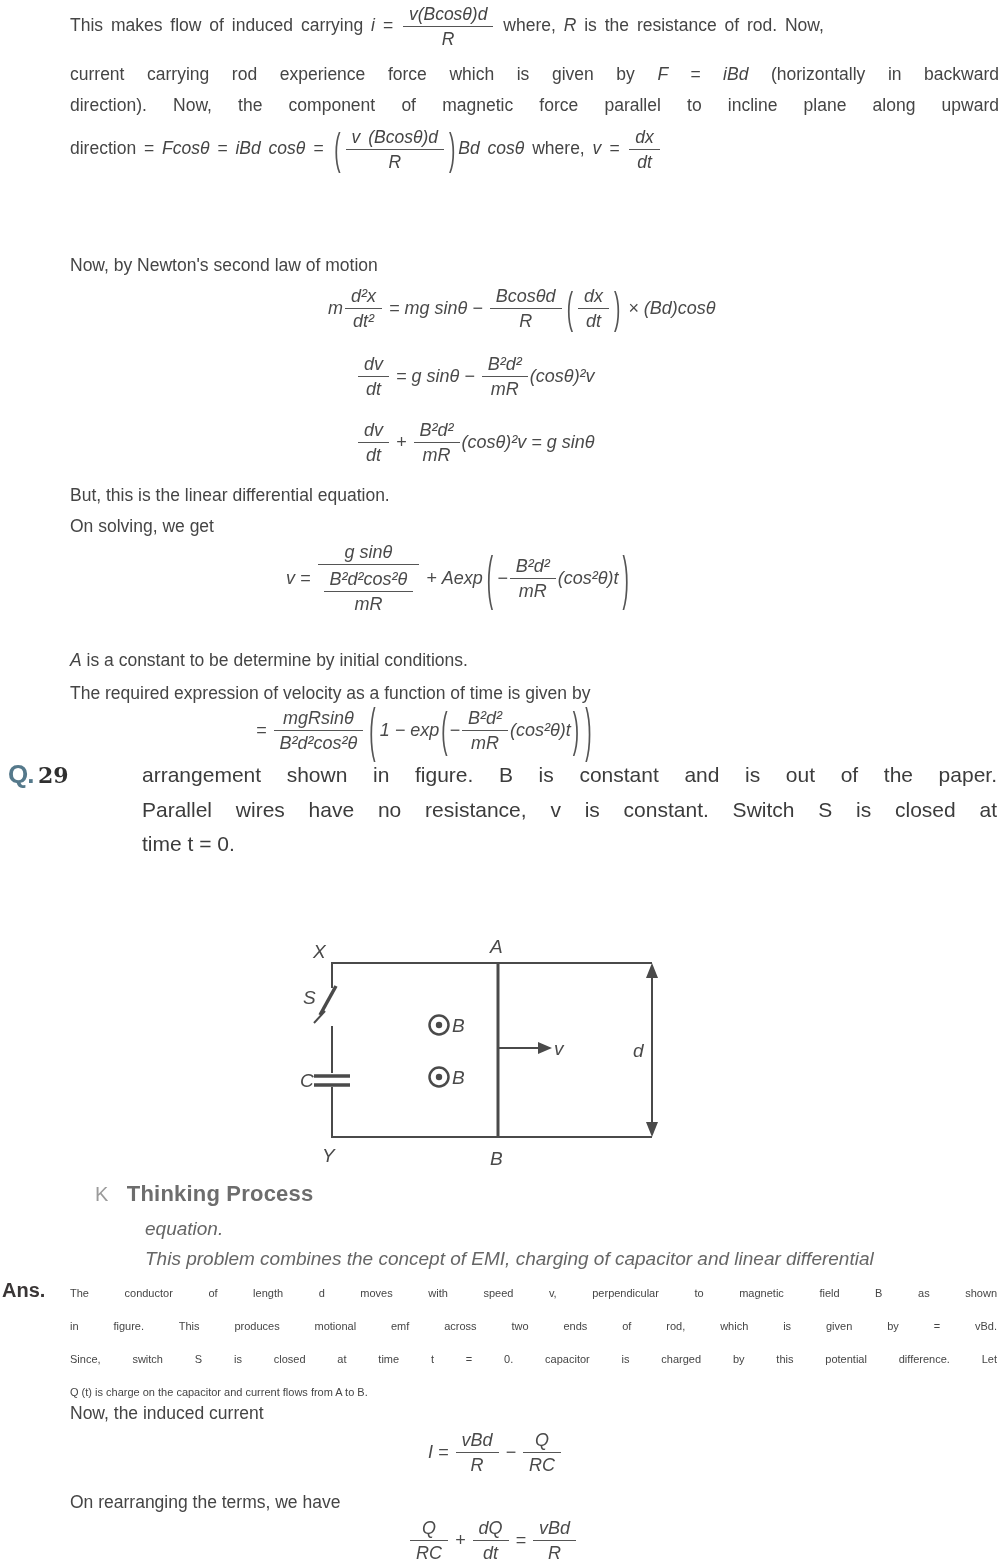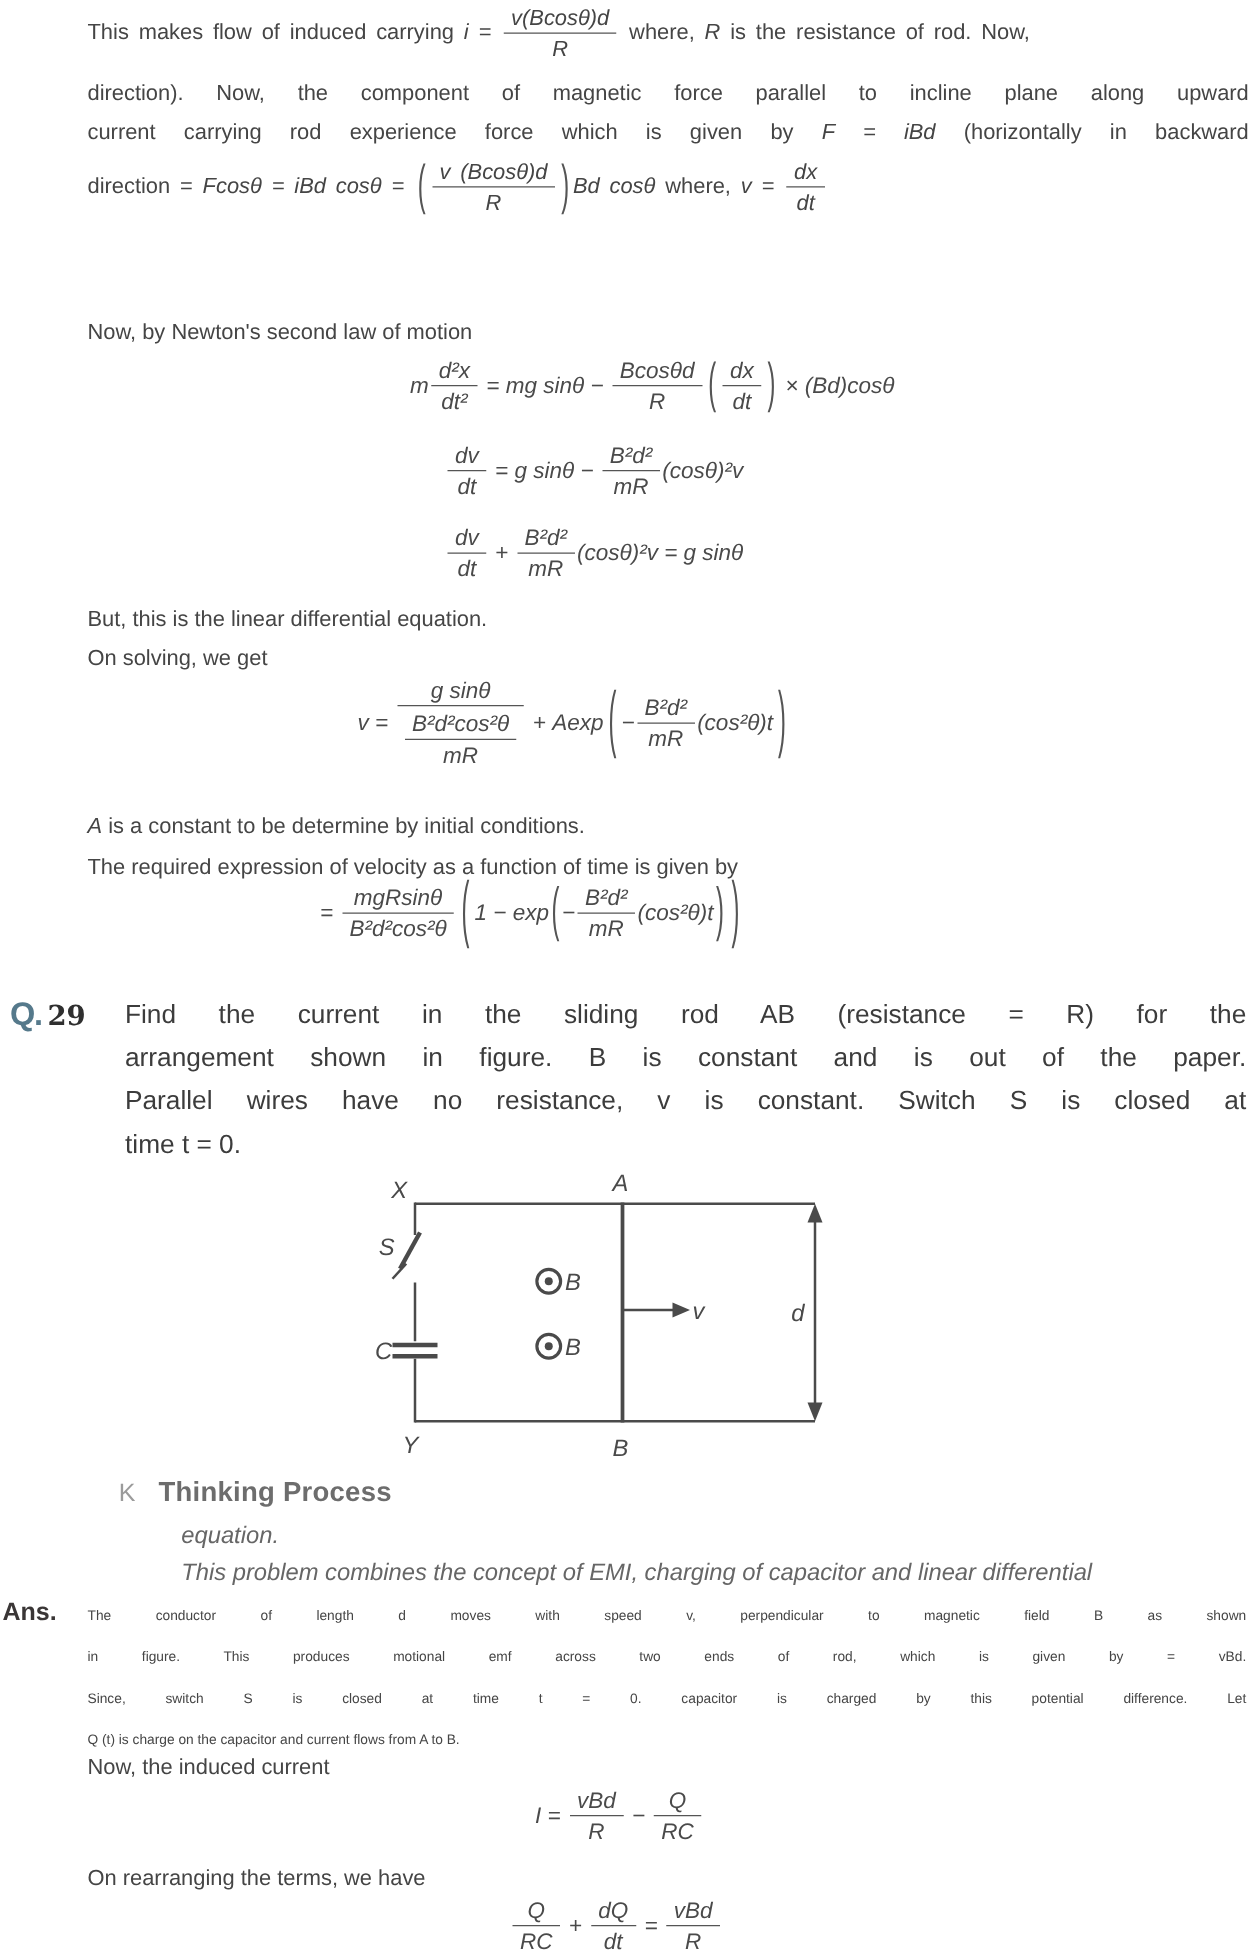--- a/index.html
+++ b/index.html
@@ -33,22 +33,22 @@
   .think-body { font-style:italic; font-size:19px; line-height:30px; color:#666666; }
   svg text { font-family:"Liberation Sans", sans-serif; font-style:italic; font-size:19px; fill:#4a4a4a; }
 </style>
 </head>
 <body>
 
 <div id="page">
 
   <div class="abs bodytext" style="top:2px; left:70px; width:929px;">
     <div class="ws" style="margin-bottom:8px;"><span>This makes flow of induced carrying </span><span class="math">i = </span><span class="frac math"><span class="num">v(Bcosθ)d</span><span class="den">R</span></span><span> where, </span><span class="math">R</span><span> is the resistance of rod. Now,</span></div>
+    <div class="jl"><span>current carrying rod experience force which is given by </span><span class="math">F = iBd</span><span> (horizontally in backward</span></div>
     <div class="jl">direction). Now, the component of magnetic force parallel to incline plane along upward</div>
-    <div class="jl"><span>current carrying rod experience force which is given by </span><span class="math">F = iBd</span><span> (horizontally in backward</span></div>
     <div class="ws" style="margin-top:4px;"><span>direction = </span><span class="math">Fcosθ = iBd cosθ = </span><span class="bigp p24">(</span><span class="frac math"><span class="num">v (Bcosθ)d</span><span class="den">R</span></span><span class="bigp p24">)</span><span class="math">Bd cosθ</span><span> where, </span><span class="math">v = </span><span class="frac math"><span class="num">dx</span><span class="den">dt</span></span></div>
   </div>
 
 
   <div class="abs bodytext" style="top:250px; left:70px;">Now, by Newton's second law of motion</div>
 
   <div class="abs eq" style="top:284px; left:328px;">
     <span>m</span><span class="frac"><span class="num">d²x</span><span class="den">dt²</span></span><span> = mg sinθ − </span><span class="frac"><span class="num">Bcosθd</span><span class="den">R</span></span><span class="bigp p24">(</span><span class="frac"><span class="num">dx</span><span class="den">dt</span></span><span class="bigp p24">)</span><span> × (Bd)cosθ</span>
   </div>
 
@@ -67,27 +67,26 @@
     <span>v = </span><span class="frac"><span class="num">g sinθ</span><span class="den"><span class="frac" style="margin:1px 0 0 0;"><span class="num">B²d²cos²θ</span><span class="den">mR</span></span></span></span><span> + </span><span>Aexp</span><span class="bigp p30">(</span><span>−</span><span class="frac"><span class="num">B²d²</span><span class="den">mR</span></span><span>(cos²θ)t</span><span class="bigp p30">)</span>
   </div>
 
   <div class="abs bodytext" style="top:645px; left:70px;"><span class="math">A</span><span> is a constant to be determine by initial conditions.</span></div>
   <div class="abs bodytext" style="top:678px; left:70px;">The required expression of velocity as a function of time is given by</div>
 
   <div class="abs eq" style="top:706px; left:256px;">
     <span>= </span><span class="frac"><span class="num">mgRsinθ</span><span class="den">B²d²cos²θ</span></span><span class="bigp p30">(</span><span>1 − exp</span><span class="bigp p26">(</span><span>−</span><span class="frac"><span class="num">B²d²</span><span class="den">mR</span></span><span>(cos²θ)t</span><span class="bigp p26">)</span><span class="bigp p30">)</span>
   </div>
 
-  <div class="abs" style="top:795px; left:8px; width:989px; display:flex;">
+  <div class="abs" style="top:758px; left:8px; width:989px; display:flex;gap:42px;">
     <div style="width:92px; flex:none; padding-top:1px;">
       <span class="q-label">Q.</span>
       <span class="q-num">29</span>
     </div>
     <div class="q-text" style="flex:1;">
-      <div class="jl">Find the current in the sliding rod AB (resistance = R) for the</div>
       <div class="jl">arrangement shown in figure. B is constant and is out of the paper.</div>
       <div class="jl">Parallel wires have no resistance, v is constant. Switch S is closed at</div>
       <div>time t = 0.</div>
     </div>
   </div>
 
   <svg class="abs" style="top:936px; left:300px;" width="380" height="236" viewBox="0 0 380 236">
 
     <line x1="32" y1="27" x2="352" y2="27" stroke="#4a4a4a" stroke-width="2"></line>
     <line x1="32" y1="201" x2="352" y2="201" stroke="#4a4a4a" stroke-width="2"></line>

